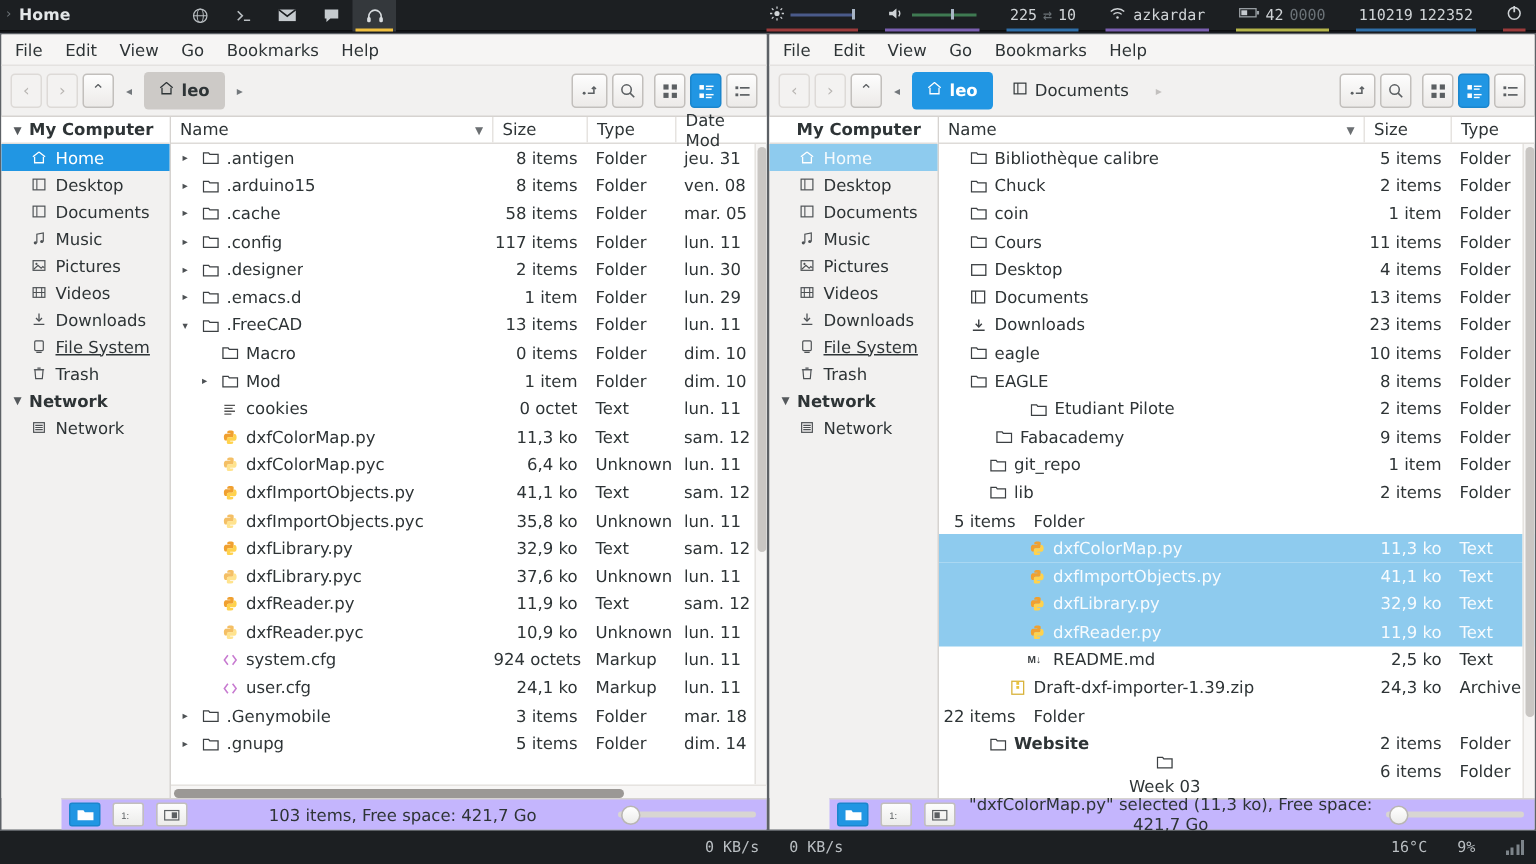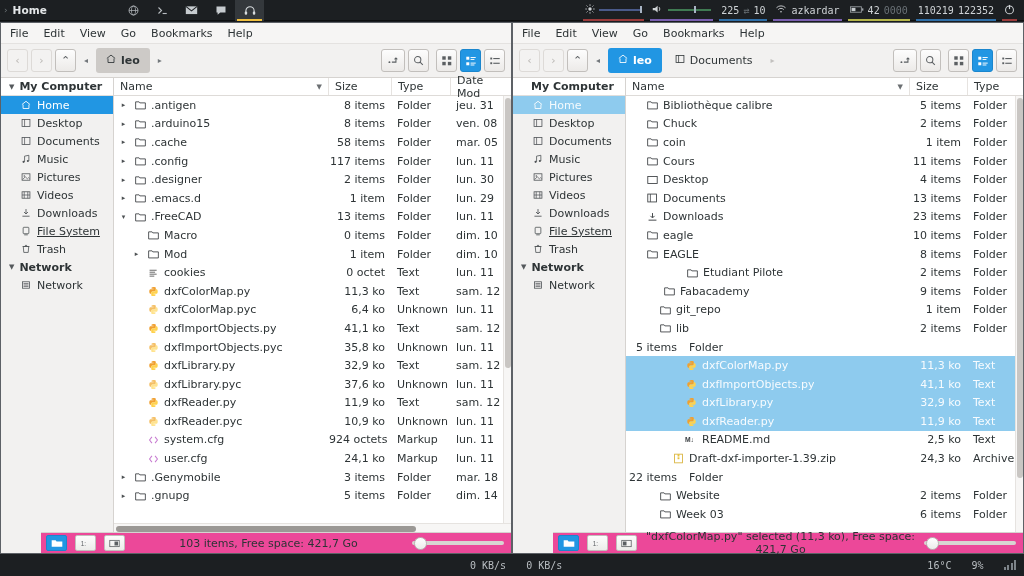--- a/index.html
+++ b/index.html
@@ -22,21 +22,21 @@
   .tb-wtitle{color:#e4e7e9;font-size:10.5px;font-weight:bold;letter-spacing:.1px;}
   .tb-center{display:flex;align-items:center;height:21px;margin-left:72px;}
   .tb-icon{
     width:29px;height:21px;display:flex;align-items:center;justify-content:center;
     color:#b9bec2;font-size:11px;position:relative;
   }
   .tb-icon.active{background:#34383c;}
   .tb-icon.active::after{
     content:"";position:absolute;left:2px;right:2px;bottom:0;height:2px;background:#f0c040;
   }
-  .tb-right{margin-left:auto;display:flex;align-items:flex-end;height:21px;padding-right:4px;gap:0px;}
+  .tb-right{margin-left:auto;display:flex;align-items:flex-end;height:21px;padding-right:4px;gap:12px;}
   .tb-grp{display:flex;align-items:center;height:21px;padding:0 5px;gap:4px;position:relative;}
   .tb-underline{position:absolute;left:3px;right:3px;bottom:0;height:1.5px;}
   .slider-track{width:43px;height:1.5px;background:#4a5a8a;position:relative;}
   .slider-track.green{background:#3f7a52;}
   .slider-knob{position:absolute;top:-3px;width:1.5px;height:7px;background:#a8b4c4;}
   .tb-txt{color:#cfd3d6;font-size:10px;font-family:"DejaVu Sans Mono","Liberation Mono",monospace;}
   .tb-dim{color:#6a7176;}
   
   .win{
     position:absolute; top:22px; height:532px; width:512px;
@@ -129,21 +129,21 @@
   .ico.cfg{color:#c77ad0;}
   .ico.md{color:#3c4043;font-size:8px;font-weight:bold;}
   .ico.zip{color:#e8c23c;}
   
   .vsb{position:absolute;right:0;top:0;bottom:0;width:8px;background:#f7f6f5;border-left:1px solid #e6e3e0;}
   .vsb .thumb{position:absolute;left:1px;width:6px;background:#c9c6c3;border-radius:3px;}
   .hsb{height:9px;background:#f7f6f5;border-top:1px solid #e6e3e0;position:relative;flex:none;}
   .hsb .thumb{position:absolute;top:1.5px;height:6px;background:#9b9895;border-radius:3px;}
   
   .statusbar{
-    height:21px;background:#ec4899;border-top:1px solid #d6d3d0;
+    height:21px;background:#c4b5fd;border-top:1px solid #d6d3d0;
     display:flex;align-items:center;padding:0 5px;gap:4px;flex:none;margin-left:40px;
   }
   .sbtn{width:21px;height:16px;border:1px solid #c2bfbc;border-radius:2px;background:linear-gradient(#fdfdfd,#ececea);
     display:flex;align-items:center;justify-content:center;font-size:9px;color:#5b5f62;}
   .sbtn.blue{background:#2196e3;border-color:#1b86cd;color:#fff;}
   .sbtn.sep{margin-left:4px;}
   .status-txt{flex:1;text-align:center;font-size:11px;color:#2e3436;}
   .zoomslider{width:92px;height:16px;position:relative;display:flex;align-items:center;margin-right:2px;}
   .zoomslider .track{width:100%;height:4px;background:#d8d5d2;border-radius:2px;}
   .zoomslider .knob{position:absolute;left:0px;width:13px;height:13px;border-radius:50%;
@@ -1295,34 +1295,34 @@
               <span class="fname">Draft-dxf-importer-1.39.zip</span>
             </div>
             <div class="c-size" style="width: 58px;">24,3 ko</div>
             <div class="c-type" style="width: 55px;">Archive</div>
           </div>
           <div class="row">
             <div class="c-size" style="width: 58px;">22 items</div>
             <div class="c-type" style="width: 55px;">Folder</div>
           </div>
           <div class="row">
-            <div class="c-name" style="padding-left: 17px;">
+            <div class="c-name" style="padding-left: 17px; font-weight: bold;">
               <span class="exp"></span>
               <span class="ico folder">
                 <svg width="11" height="10" viewBox="0 0 14 12">
                   <path d="M0.8 2h4.4l1 1.3h7V11H0.8z" fill="none" stroke="#3c4043" stroke-width="1.1"></path>
                 </svg>
               </span>
               <span class="fname">Website</span>
             </div>
             <div class="c-size" style="width: 58px;">2 items</div>
             <div class="c-type" style="width: 55px;">Folder</div>
           </div>
           <div class="row">
-            <div class="c-name" style="padding-left: 17px;">
+            <div class="c-name" style="padding-left: 17px; flex-direction: column;">
               <span class="exp"></span>
               <span class="ico folder">
                 <svg width="11" height="10" viewBox="0 0 14 12">
                   <path d="M0.8 2h4.4l1 1.3h7V11H0.8z" fill="none" stroke="#3c4043" stroke-width="1.1"></path>
                 </svg>
               </span>
               <span class="fname">Week 03</span>
             </div>
             <div class="c-size" style="width: 58px;">6 items</div>
             <div class="c-type" style="width: 55px;">Folder</div>

